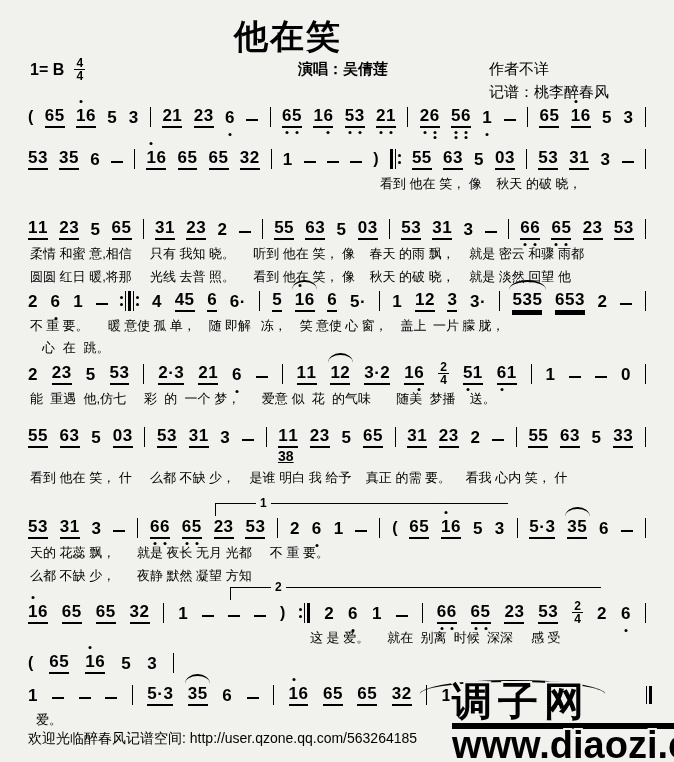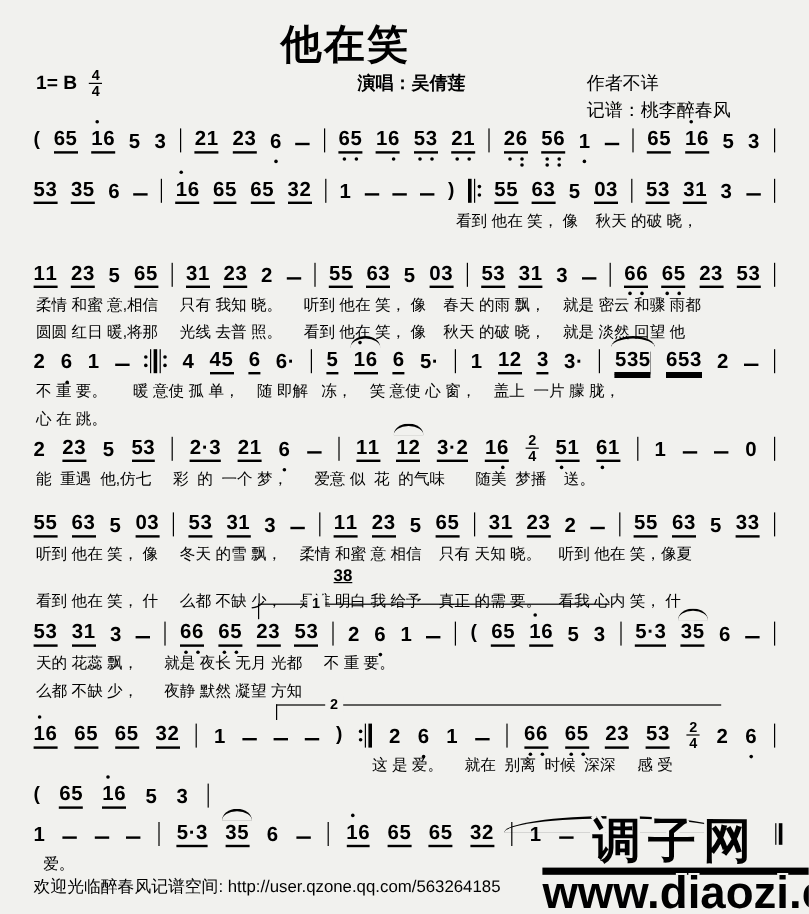--- a/index.html
+++ b/index.html
@@ -47,21 +47,21 @@
   .inline-note{font-weight:bold;font-size:14px;line-height:15px;margin-top:1px;
     text-decoration:underline;}
   .volta{position:absolute;height:12px;border-top:1px solid #000;border-left:1px solid #000;top:0;}
   .volta .vlabel{position:absolute;top:-8px;left:40px;background:#f1f1ee;
     padding:0 4px;font-size:12px;font-weight:bold;}
   .long-arc{position:absolute;height:12px;border-top:2px solid #000;
     border-radius:50% 50% 0 0/100% 100% 0 0;}
   .final-bar{position:absolute;display:flex;gap:2px;height:18px;}
   .final-bar .rb-thin,.final-bar .rb-thick{height:18px;}
   
-  .wm{position:absolute;left:452px;top:680px;width:222px;text-align:center;}
+  .wm{position:absolute;left:452px;top:680px;width:222px;}
   .wm-name{font-size:40px;font-weight:bold;letter-spacing:6px;line-height:42px;
     text-shadow:2px 2px 0 #f1f1ee,-2px -2px 0 #f1f1ee,2px -2px 0 #f1f1ee,-2px 2px 0 #f1f1ee;}
   .wm-bar{height:6px;background:#000;margin:1px 0 1px 0;}
   .wm-url{font-size:38px;font-weight:bold;line-height:30px;letter-spacing:0px;
     text-shadow:2px 2px 0 #f1f1ee,-2px -2px 0 #f1f1ee,2px -2px 0 #f1f1ee,-2px 2px 0 #f1f1ee;}
   .footer{position:absolute;left:28px;top:730px;font-size:14px;}
 </style>
 </head>
 <body>
 
@@ -398,22 +398,22 @@
           <span class="ch">6</span>
           <span class="ch">5</span>
           <span class="ch">3</span>
         </span>
         <span class="tok">
           <span class="ch">2</span>
         </span>
         <span class="dash"></span>
         <span class="barline"></span>
       </div>
-      <div class="lyric" style="margin-left: 2px;">不 重 要。      暖 意使 孤 单，    随 即解   冻，    笑 意使 心 窗，    盖上  一片 朦 胧，</div>
-      <div class="lyric" style="margin-left: 2px;">心 在 跳。</div>
+      <div class="lyric" style="margin-left: 2px; font-family: Liberation Serif, serif;">不 重 要。      暖 意使 孤 单，    随 即解   冻，    笑 意使 心 窗，    盖上  一片 朦 胧，</div>
+      <div class="lyric" style="margin-left: 14px; font-family: Liberation Mono, monospace;">心 在 跳。</div>
     </div>
     <div class="system" style="top: 362px;">
       <div class="notes-row">
         <span class="tok">
           <span class="ch">2</span>
         </span>
         <span class="tok u1">
           <span class="ch">2</span>
           <span class="ch">3</span>
         </span>
@@ -553,21 +553,20 @@
         </span>
         <span class="tok">
           <span class="ch">5</span>
         </span>
         <span class="tok u1">
           <span class="ch">3</span>
           <span class="ch">3</span>
         </span>
         <span class="barline"></span>
       </div>
-      <div class="lyric" style="margin-left: 2px;">听到 他在 笑， 像     冬天 的雪 飘，    柔情 和蜜 意 相信    只有 天知 晓。    听到 他在 笑，像夏</div>
       <div class="inline-note" style="margin-left: 250px;">38</div>
       <div class="lyric" style="margin-left: 2px;">看到 他在 笑， 什     么都 不缺 少，    是谁 明白 我 给予    真正 的需 要。    看我 心内 笑， 什</div>
     </div>
     <div class="system" style="top: 503px;">
       <div class="volta" style="left: 187px; width: 292px;">
         <span class="vlabel">1</span>
       </div>
       <div class="notes-row" style="margin-top: 14px;">
         <span class="tok u1">
           <span class="ch">5</span>

